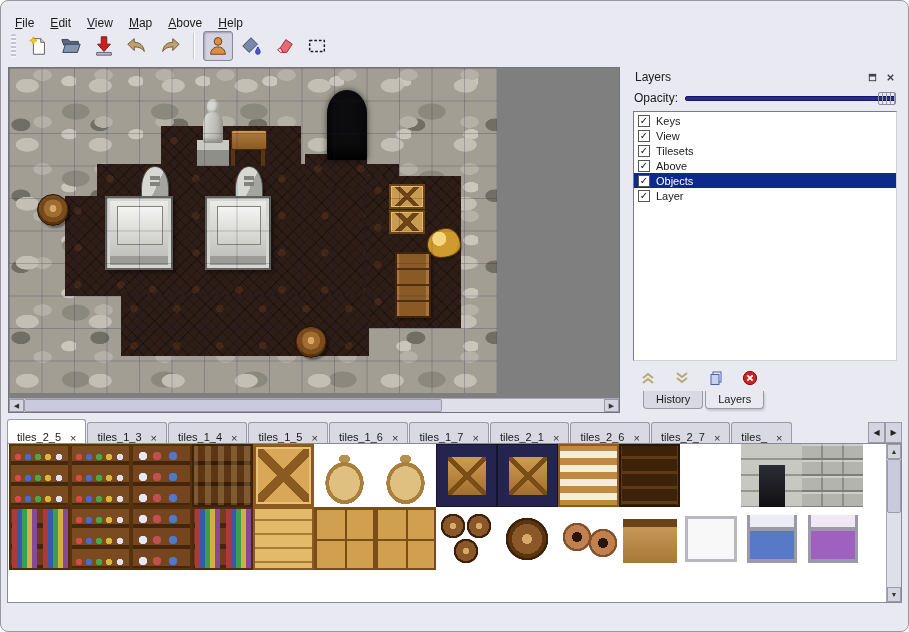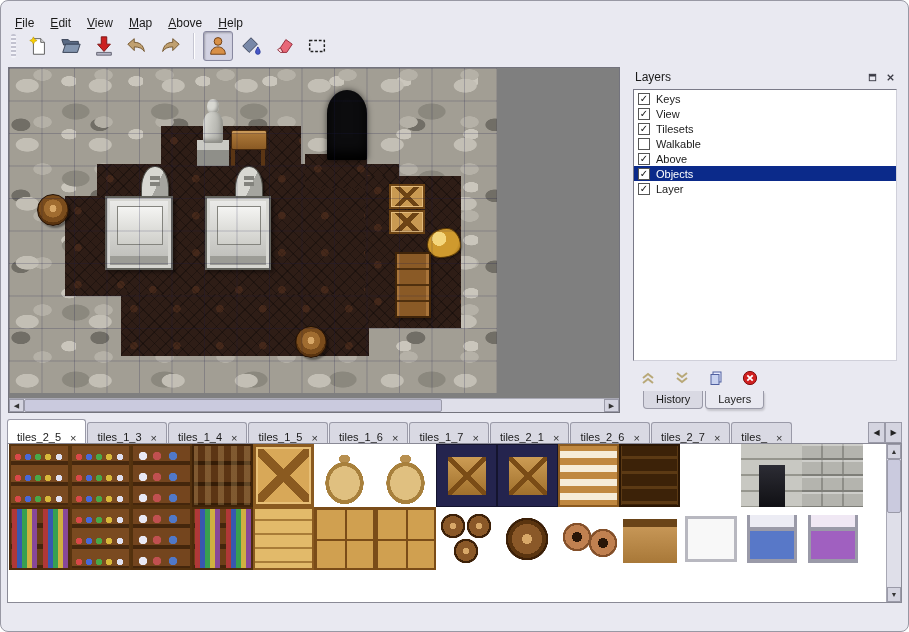--- a/index.html
+++ b/index.html
@@ -311,36 +311,39 @@
             <rect x="2.5" y="2.5" width="7" height="7" fill="none" stroke="#3a3a44"></rect>
             <rect x="2.5" y="2.5" width="7" height="2.4" fill="#3a3a44"></rect>
           </svg>
         </span>
       <span class="dock-btn">
           <svg viewBox="0 0 12 12">
             <path d="M3 3l6 6M9 3l-6 6" stroke="#3a3a44" stroke-width="1.4" fill="none"></path>
           </svg>
         </span>
     </div>
+    <div class="opacity-row">
+      <span>Opacity:</span>
+      <div class="slider">
+        <div class="slider-track"></div>
+        <div class="slider-handle"></div>
+      </div>
+    </div>
     <div class="layer-list">
         <div class="layer-row">
           <span class="checkbox">✓</span>
           <span>Keys</span>
         </div>
         <div class="layer-row">
           <span class="checkbox">✓</span>
           <span>View</span>
         </div>
         <div class="layer-row">
           <span class="checkbox">✓</span>
           <span>Tilesets</span>
-        </div>
-        <div class="layer-row">
-          <span class="checkbox"></span>
-          <span>Walkable</span>
         </div>
         <div class="layer-row">
           <span class="checkbox">✓</span>
           <span>Above</span>
         </div>
         <div class="layer-row selected">
           <span class="checkbox">✓</span>
           <span>Objects</span>
         </div>
         <div class="layer-row">

